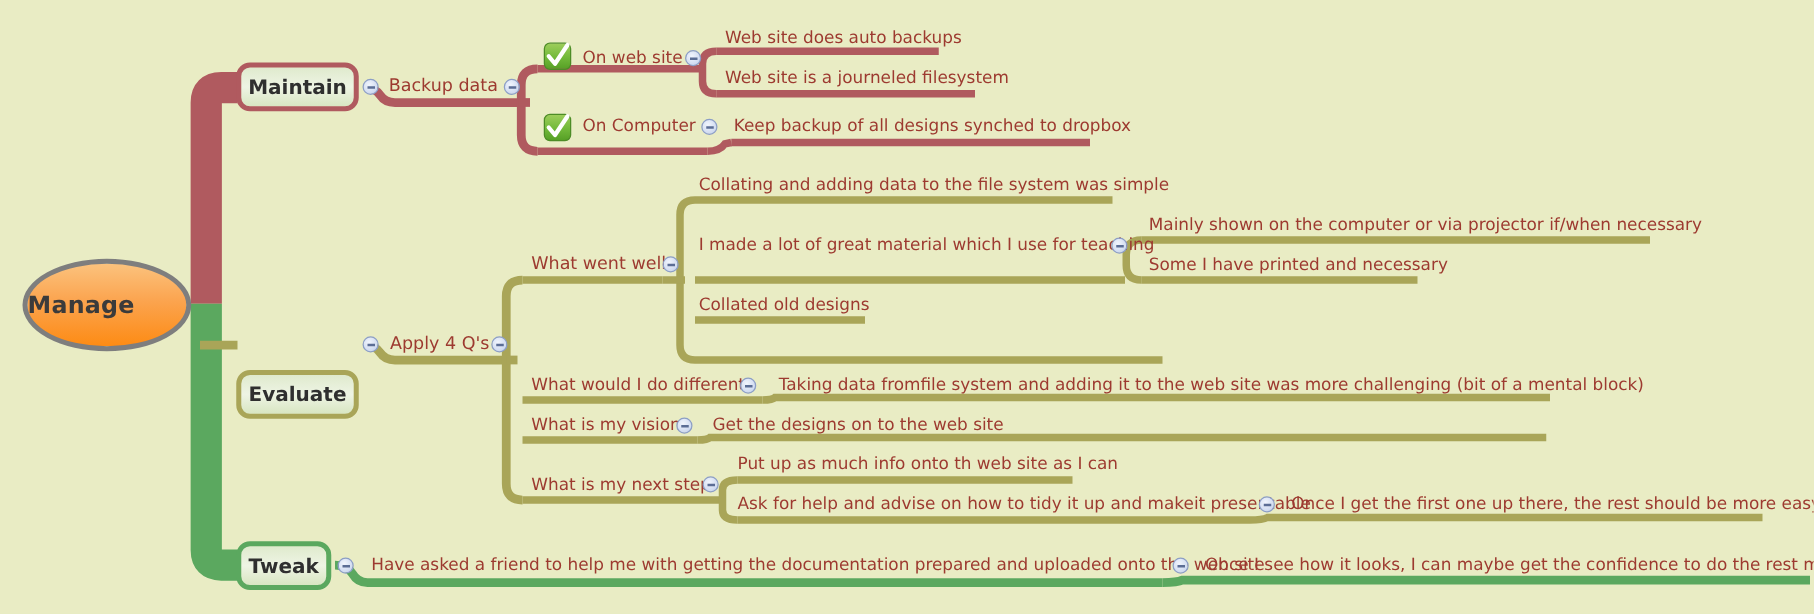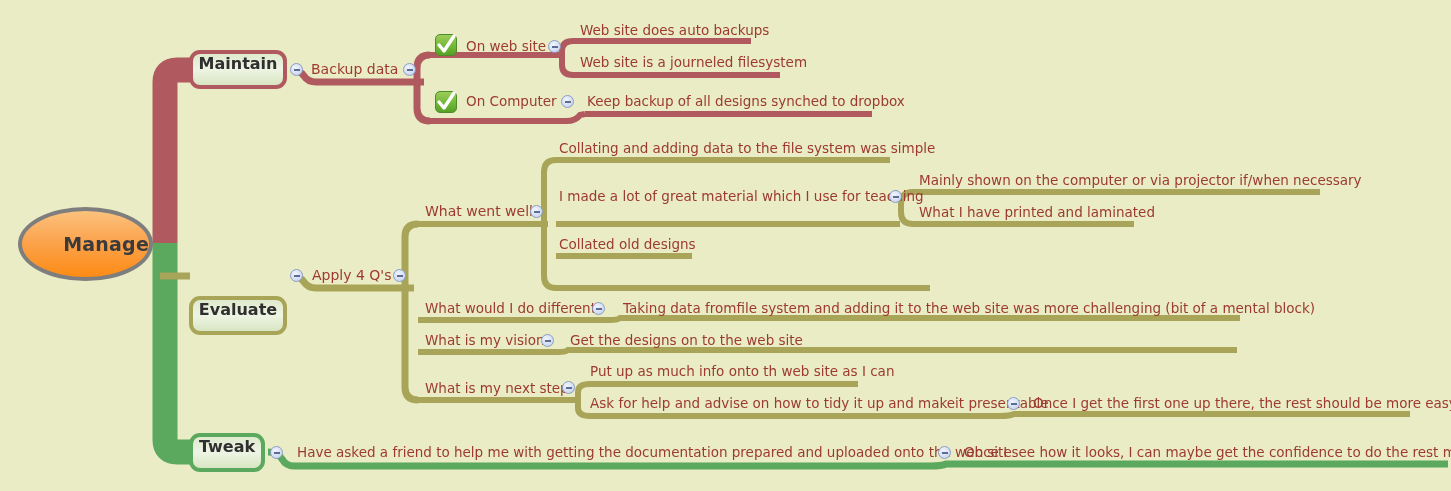--- a/index.html
+++ b/index.html
@@ -23,36 +23,36 @@
   }
 
   
   .root-node {
     position: absolute;
     left: 18px; top: 207px;
     width: 135px; height: 74px;
     border-radius: 50%;
     background: linear-gradient(to bottom, #fbc27d 0%, #fba44f 45%, #fd8b14 100%);
     border: 4px solid #7e7e7e;
-    display: flex; align-items: center; justify-content: flex-end;
+    display: flex; align-items: center; justify-content: flex-start;
     z-index: 30;
   }
   .root-label {
     font-size: 19px;
     font-weight: bold;
     color: #3b3b3b;
     letter-spacing: .2px;
   }
 
   
   .main-node {
     position: absolute;
     border-radius: 11px;
     background: linear-gradient(to bottom, #dfeacd 0%, #eef4e4 50%, #d8e6c2 100%);
-    display: flex; align-items: flex-start; justify-content: center;
+    display: flex; align-items: center; justify-content: center;
     z-index: 25;
   }
   .main-node .main-label {
     font-size: 16px;
     font-weight: bold;
     color: #2f2f2f;
   }
   .main-node.red   { border: 4px solid #b05a5f; }
   .main-node.green { border: 4px solid #5ba85f; }
   .main-node.olive { border: 4px solid #a9a558; }
@@ -207,21 +207,21 @@
   <div class="topic" style="left:466px; top:94px;">On Computer</div>
   <div class="topic" style="left:587px; top:94px;text-align:center;">Keep backup of all designs synched to dropbox</div>
 
   <div class="topic bigger" style="left:312px; top:268px;">Apply 4 Q's</div>
 
   <div class="topic bigger" style="left:425px; top:204px;">What went well</div>
 
   <div class="topic" style="left:559px; top:141px;">Collating and adding data to the file system was simple</div>
   <div class="topic" style="left:559px; top:189px;">I made a lot of great material which I use for teaching</div>
   <div class="topic" style="left:919px; top:173px;text-align:right;">Mainly shown on the computer or via projector if/when necessary</div>
-  <div class="topic" style="left:919px; top:205px;">What I have printed and laminated</div>
+  <div class="topic" style="left:919px; top:205px;">Some I have printed and necessary</div>
   <div class="topic" style="left:559px; top:237px;">Collated old designs</div>
 
   <div class="topic" style="left:425px; top:301px;">What would I do different</div>
   <div class="topic" style="left:623px; top:301px;">Taking data fromfile system and adding it to the web site was more challenging (bit of a mental block)</div>
 
   <div class="topic" style="left:425px; top:333px;">What is my vision</div>
   <div class="topic" style="left:570px; top:333px;">Get the designs on to the web site</div>
 
   <div class="topic" style="left:425px; top:381px;">What is my next step</div>
   <div class="topic" style="left:590px; top:364px;">Put up as much info onto th web site as I can</div>

